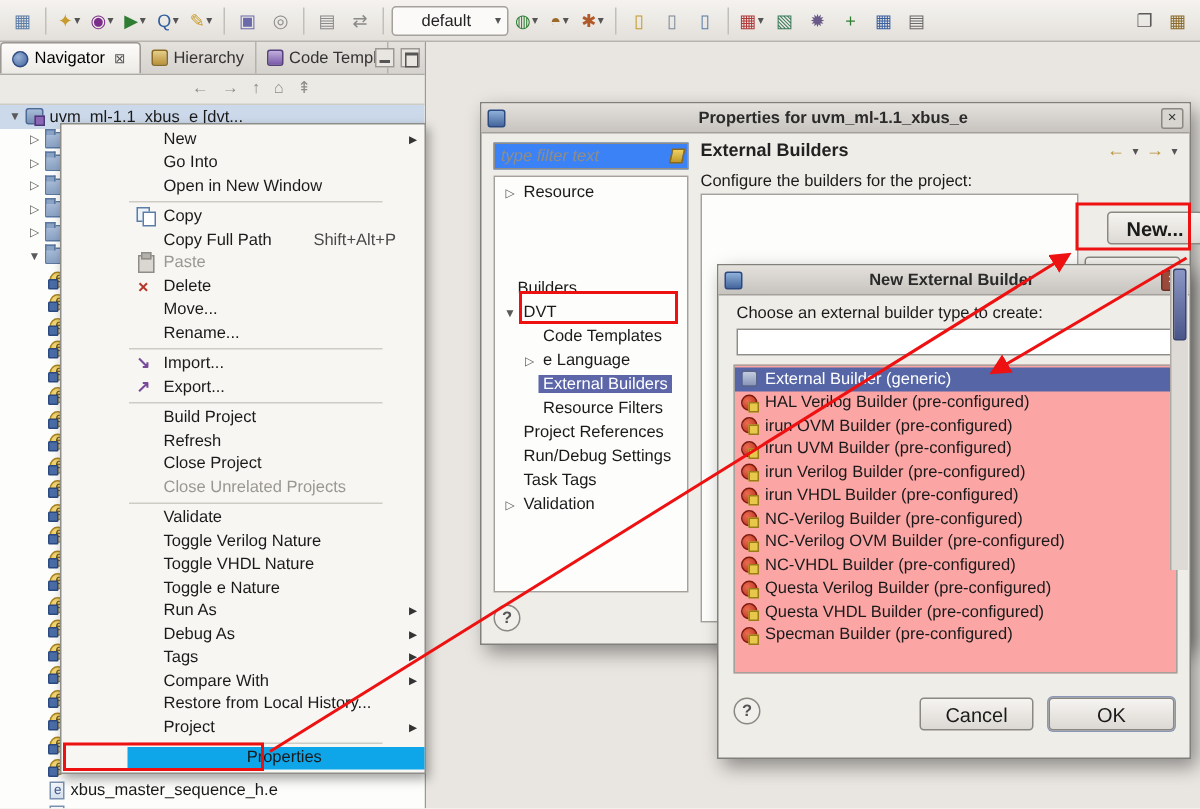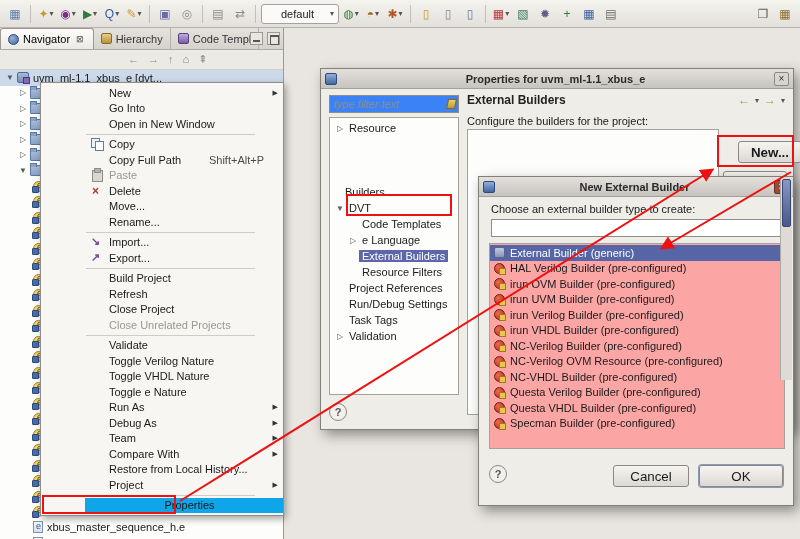--- a/index.html
+++ b/index.html
@@ -723,21 +723,21 @@
 
       <div class="mrow">
         <span class="micon"></span>
         <span class="mlabel">Debug As</span>
 
         <span class="marrow">▶</span>
       </div>
 
       <div class="mrow">
         <span class="micon"></span>
-        <span class="mlabel">Team</span>
+        <span class="mlabel">Tags</span>
 
         <span class="marrow">▶</span>
       </div>
 
       <div class="mrow">
         <span class="micon"></span>
         <span class="mlabel">Compare With</span>
 
         <span class="marrow">▶</span>
       </div>
@@ -892,21 +892,21 @@
           <span>irun VHDL Builder (pre-configured)</span>
         </div>
 
         <div class="brow">
           <span class="bicon vendor"></span>
           <span>NC-Verilog Builder (pre-configured)</span>
         </div>
 
         <div class="brow">
           <span class="bicon vendor"></span>
-          <span>NC-Verilog OVM Resource (pre-configured)</span>
+          <span>NC-Verilog OVM Builder (pre-configured)</span>
         </div>
 
 
         <div class="brow">
           <span class="bicon vendor"></span>
           <span>NC-VHDL Builder (pre-configured)</span>
         </div>
 
         <div class="brow">
           <span class="bicon vendor"></span>

